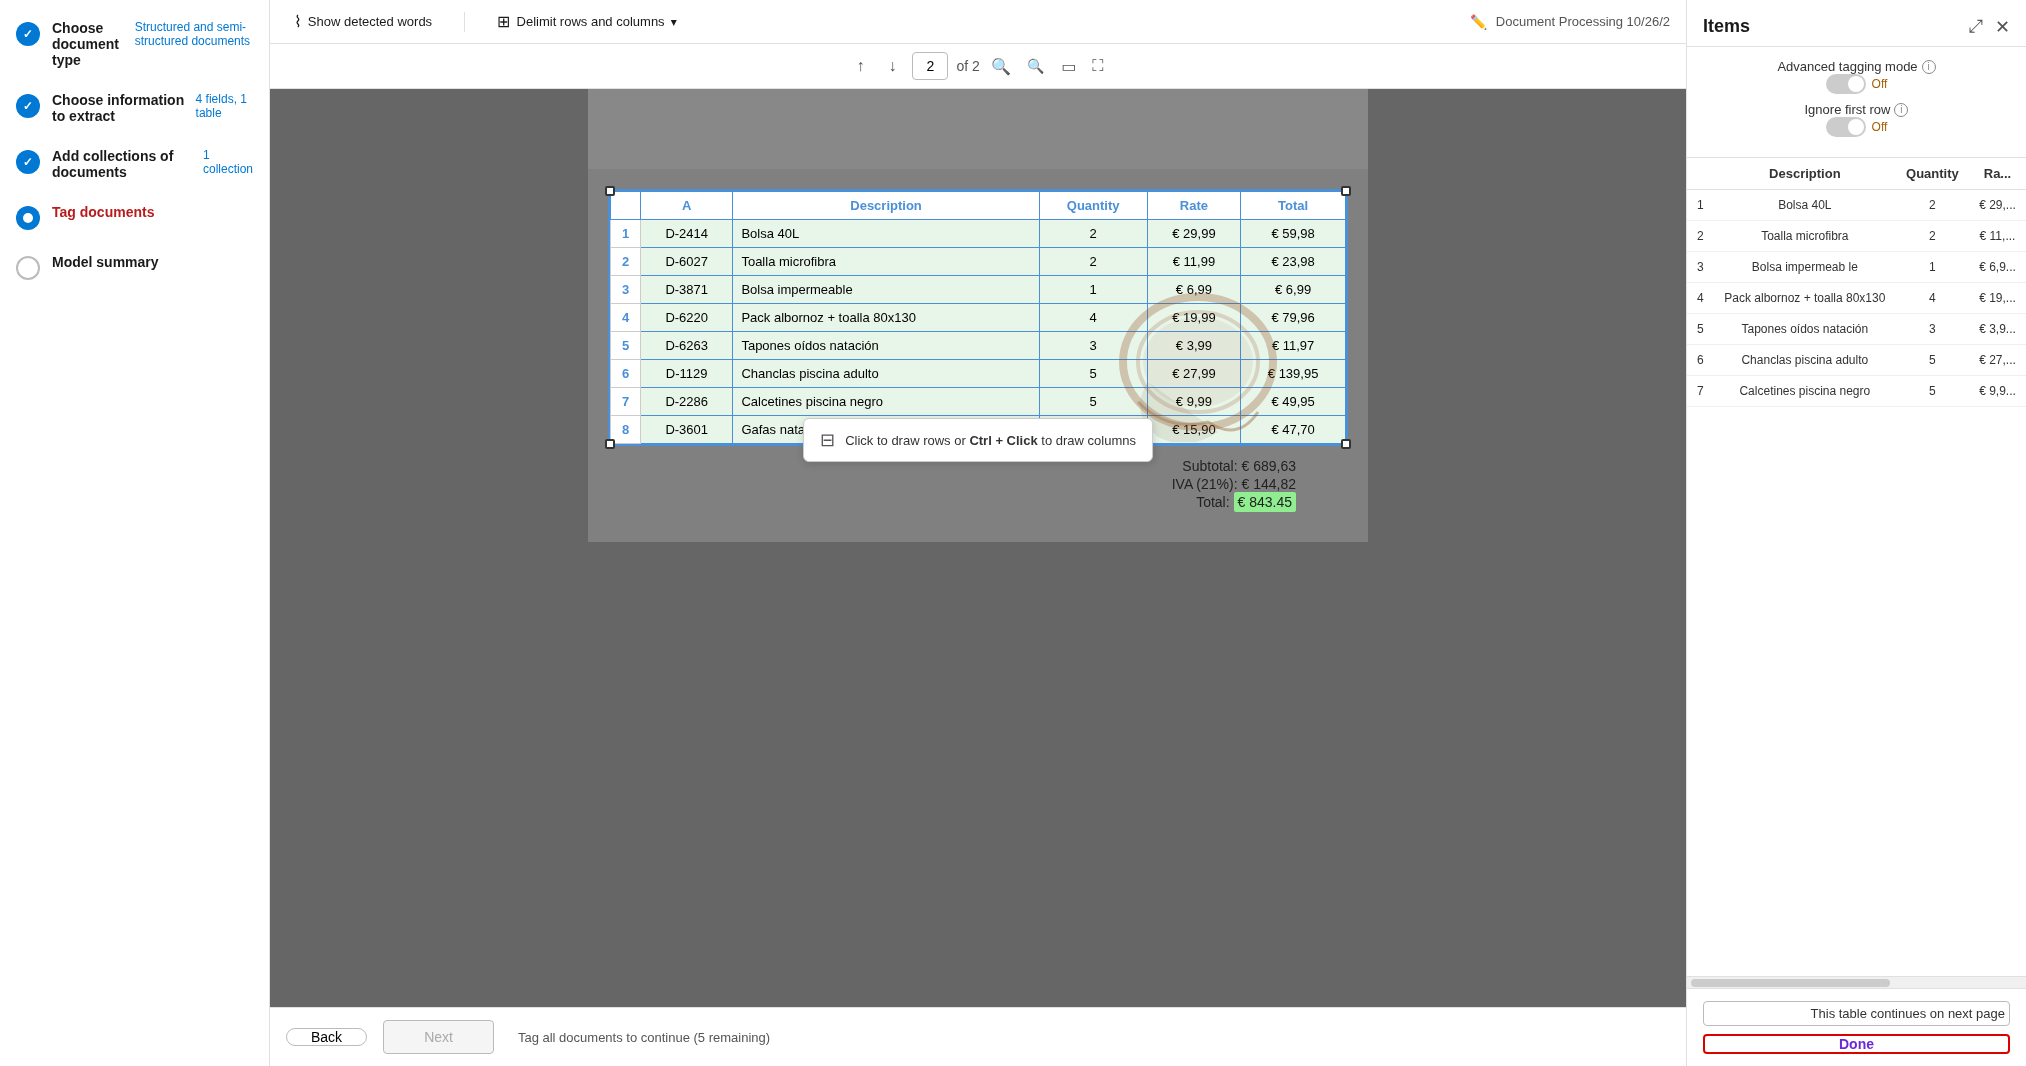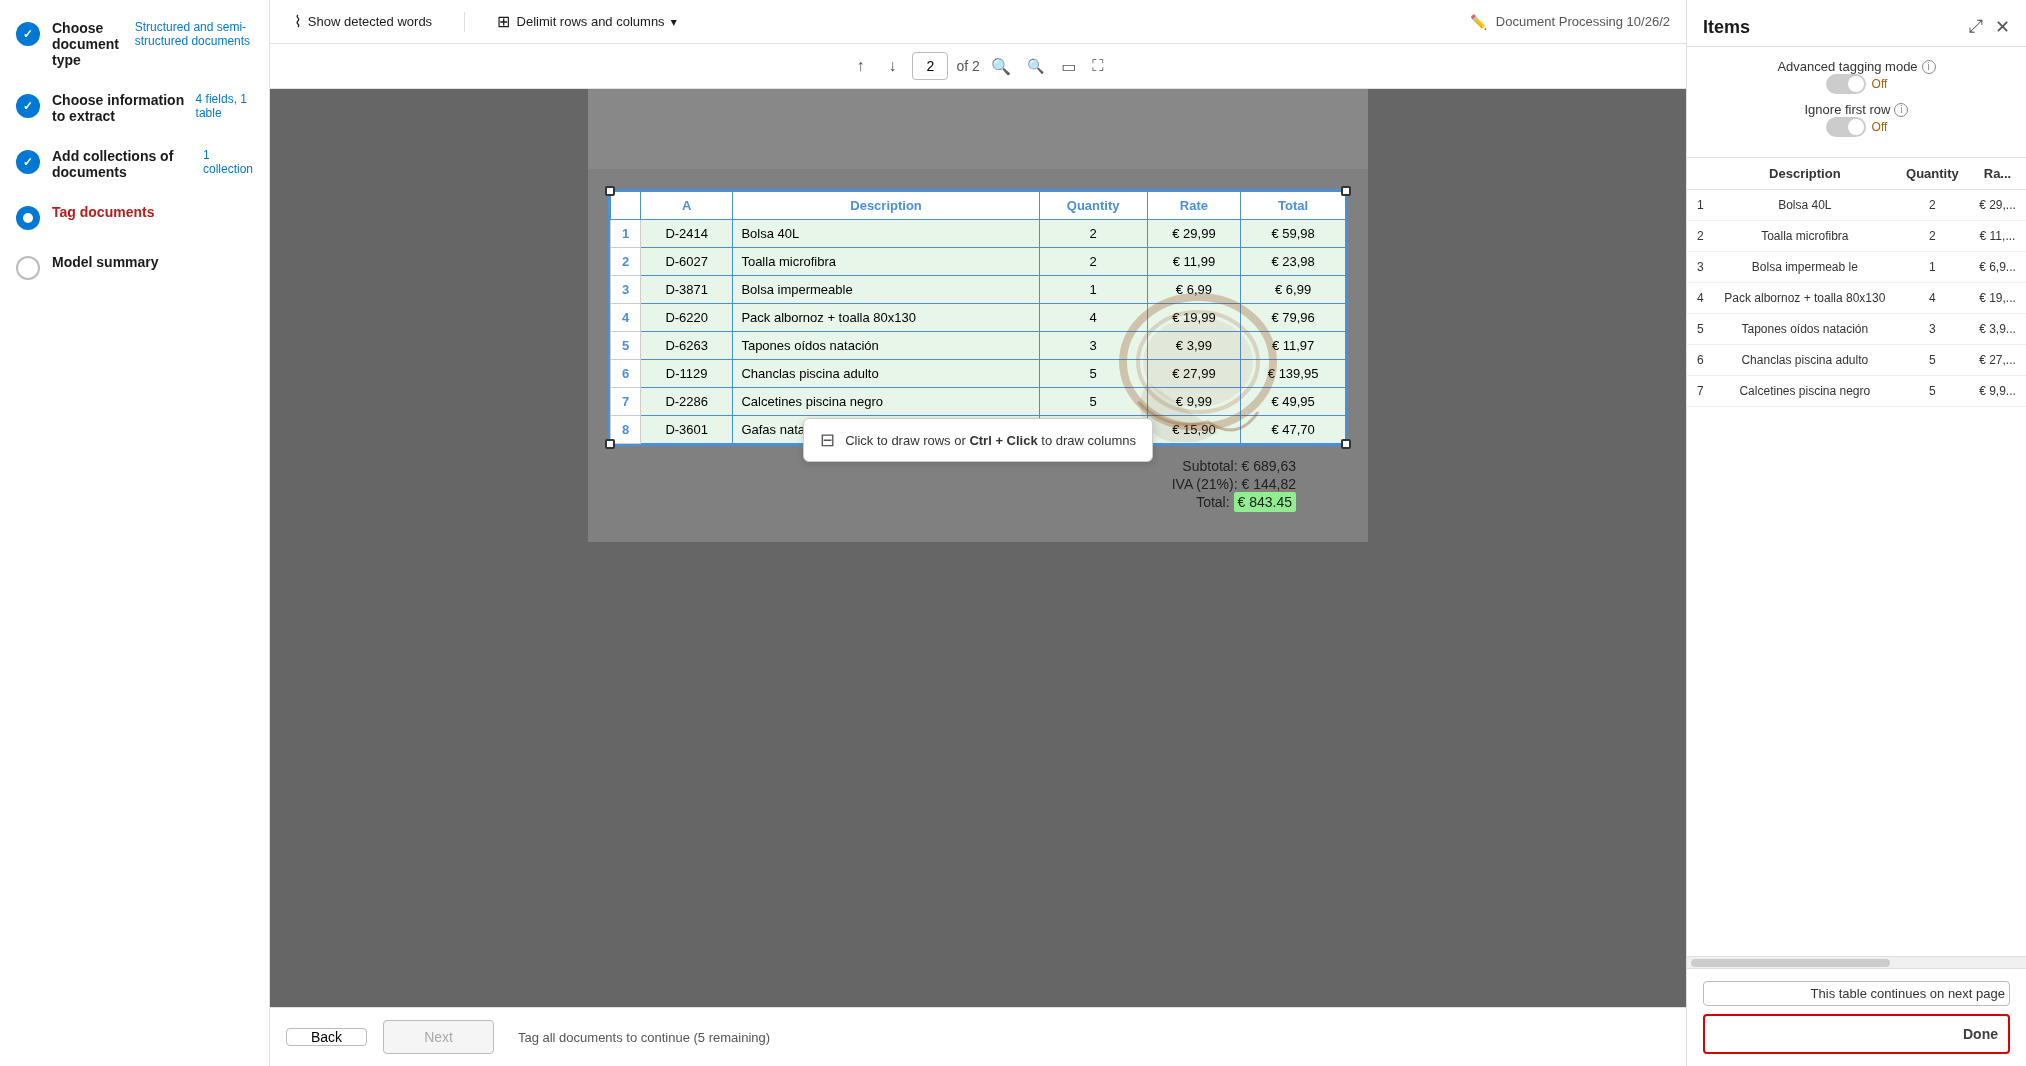--- a/index.html
+++ b/index.html
@@ -217,21 +217,21 @@
       border-top: 1px solid #e0e0e0;
       padding: 12px 16px;
       display: flex;
       align-items: center;
       gap: 16px;
     }
     .btn-back {
       padding: 0 24px;
       border: 1px solid #bbb;
       background: #fff;
-      border-radius: 4px;
+      border-radius: 12px;
       font-size: 14px;
       cursor: pointer;
     }
     .btn-next {
       padding: 8px 40px;
       border: 1px solid #bbb;
       background: #f5f5f5;
       border-radius: 4px;
       font-size: 14px;
       color: #aaa;
@@ -245,21 +245,21 @@
       min-width: 340px;
       background: #fff;
       border-left: 1px solid #e0e0e0;
       display: flex;
       flex-direction: column;
     }
 
     .panel-header {
       padding: 16px 16px 8px;
       display: flex;
-      align-items: center;
+      align-items: flex-start;
       justify-content: space-between;
       border-bottom: 1px solid #e0e0e0;
     }
     .panel-title { font-size: 18px; font-weight: 600; color: #1a1a1a; }
     .panel-icons { display: flex; gap: 12px; color: #555; font-size: 18px; cursor: pointer; }
 
     .panel-settings {
       padding: 12px 16px;
       border-bottom: 1px solid #e0e0e0;
     }
@@ -355,29 +355,28 @@
       padding: 4px;
       border: 1px solid #bbb;
       background: #fff;
       border-radius: 4px;
       font-size: 13px;
       cursor: pointer;
       text-align: right;
       color: #333;
     }
     .btn-done {
-      padding: 10px;
       border: 2px solid #d00;
       background: #fff;
       border-radius: 4px;
       font-size: 14px;
       font-weight: 600;
       cursor: pointer;
-      text-align: right;
-      color: #404040;
+      text-align: center;
+      color: #6d28d9;
     }
 
     
     .coffee-stain {
       position: absolute;
       width: 180px;
       height: 160px;
       bottom: 100px;
       right: 80px;
       pointer-events: none;

